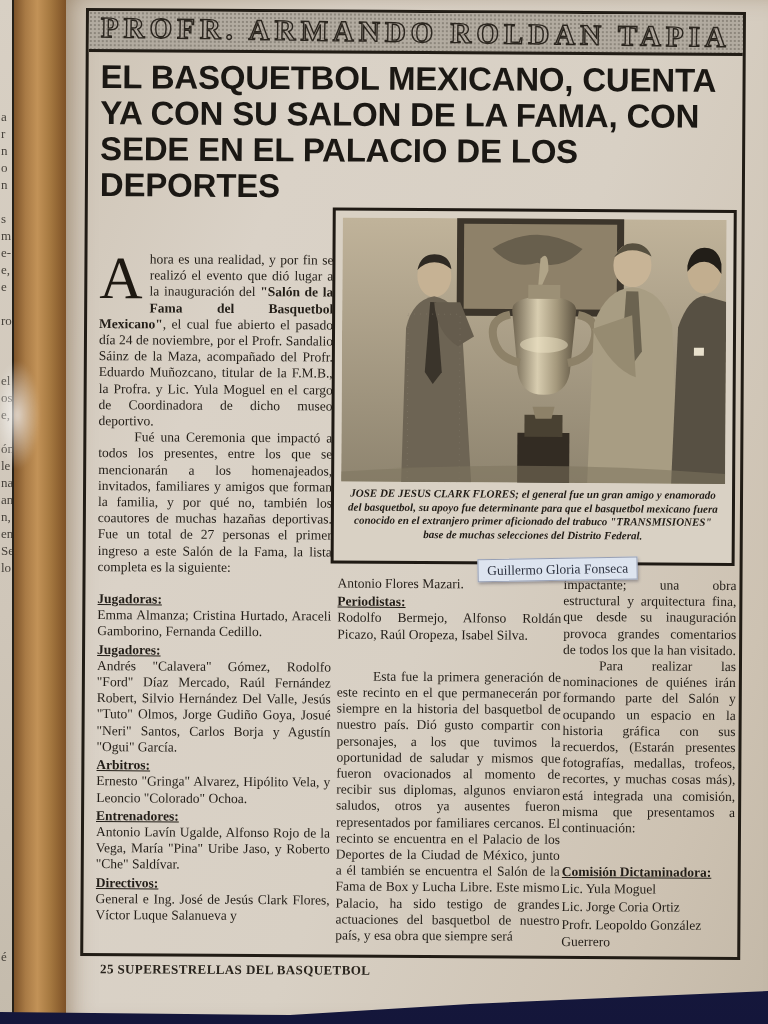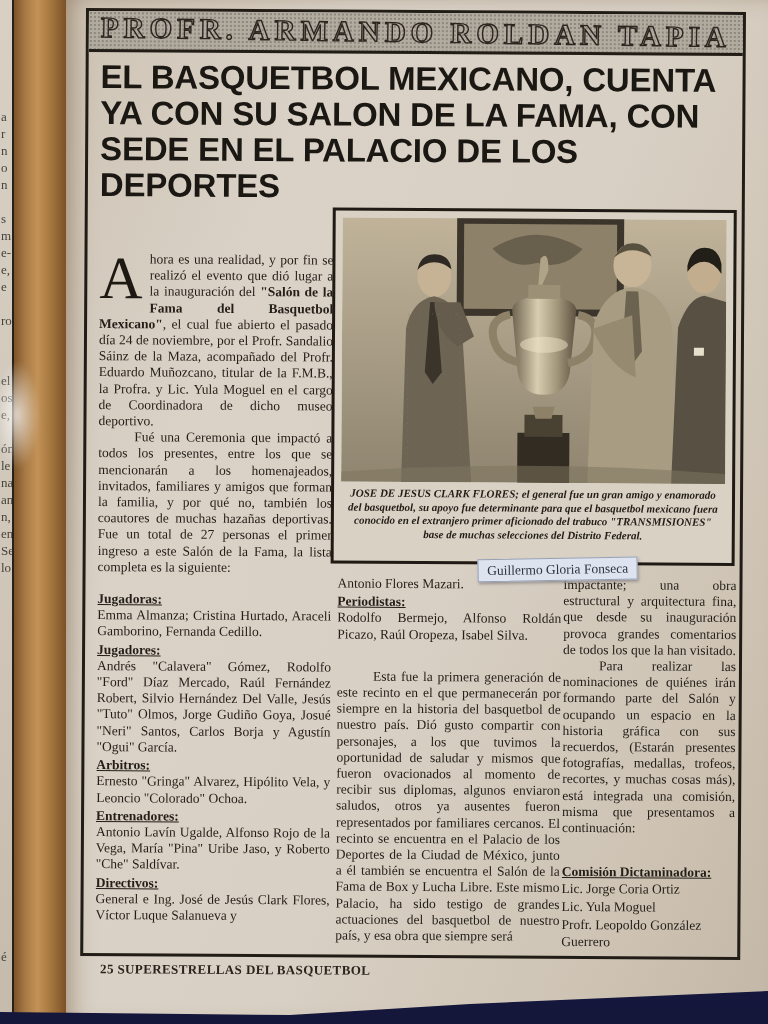--- a/index.html
+++ b/index.html
@@ -202,22 +202,22 @@
       <p class="noindent">Rodolfo Bermejo, Alfonso Roldán Picazo, Raúl Oropeza, Isabel Silva.</p>
       <div class="gap-lg"></div>
       <p class="indent">Esta fue la primera generación de este recinto en el que permanecerán por siempre en la historia del basquetbol de nuestro país. Dió gusto compartir con personajes, a los que tuvimos la oportunidad de saludar y mismos que fueron ovacionados al momento de recibir sus diplomas, algunos enviaron saludos, otros ya ausentes fueron representados por familiares cercanos. El recinto se encuentra en el Palacio de los Deportes de la Ciudad de México, junto a él también se encuentra el Salón de la Fama de Box y Lucha Libre. Este mismo Palacio, ha sido testigo de grandes actuaciones del basquetbol de nuestro país, y esa obra que siempre será</p>
     </div>
 
     <div class="col col3">
       <p class="noindent">impactante; una obra estructural y arquitectura fina, que desde su inauguración provoca grandes comentarios de todos los que la han visitado.</p>
       <p class="indent">Para realizar las nominaciones de quiénes irán formando parte del Salón y ocupando un espacio en la historia gráfica con sus recuerdos, (Estarán presentes fotografías, medallas, trofeos, recortes, y muchas cosas más), está integrada una comisión, misma que presentamos a continuación:</p>
       <div class="gap-lg"></div>
       <p class="sec-h">Comisión Dictaminadora:</p>
+      <p class="member">Lic. Yula Moguel</p>
       <p class="member">Lic. Jorge Coria Ortiz</p>
-      <p class="member">Lic. Yula Moguel</p>
       <p class="member">Profr. Leopoldo González Guerrero</p>
 
     </div>
 
     <div class="name-label">Guillermo Gloria Fonseca</div>
 
   </div>
 
   <div class="footer">25 SUPERESTRELLAS DEL BASQUETBOL</div>
 

